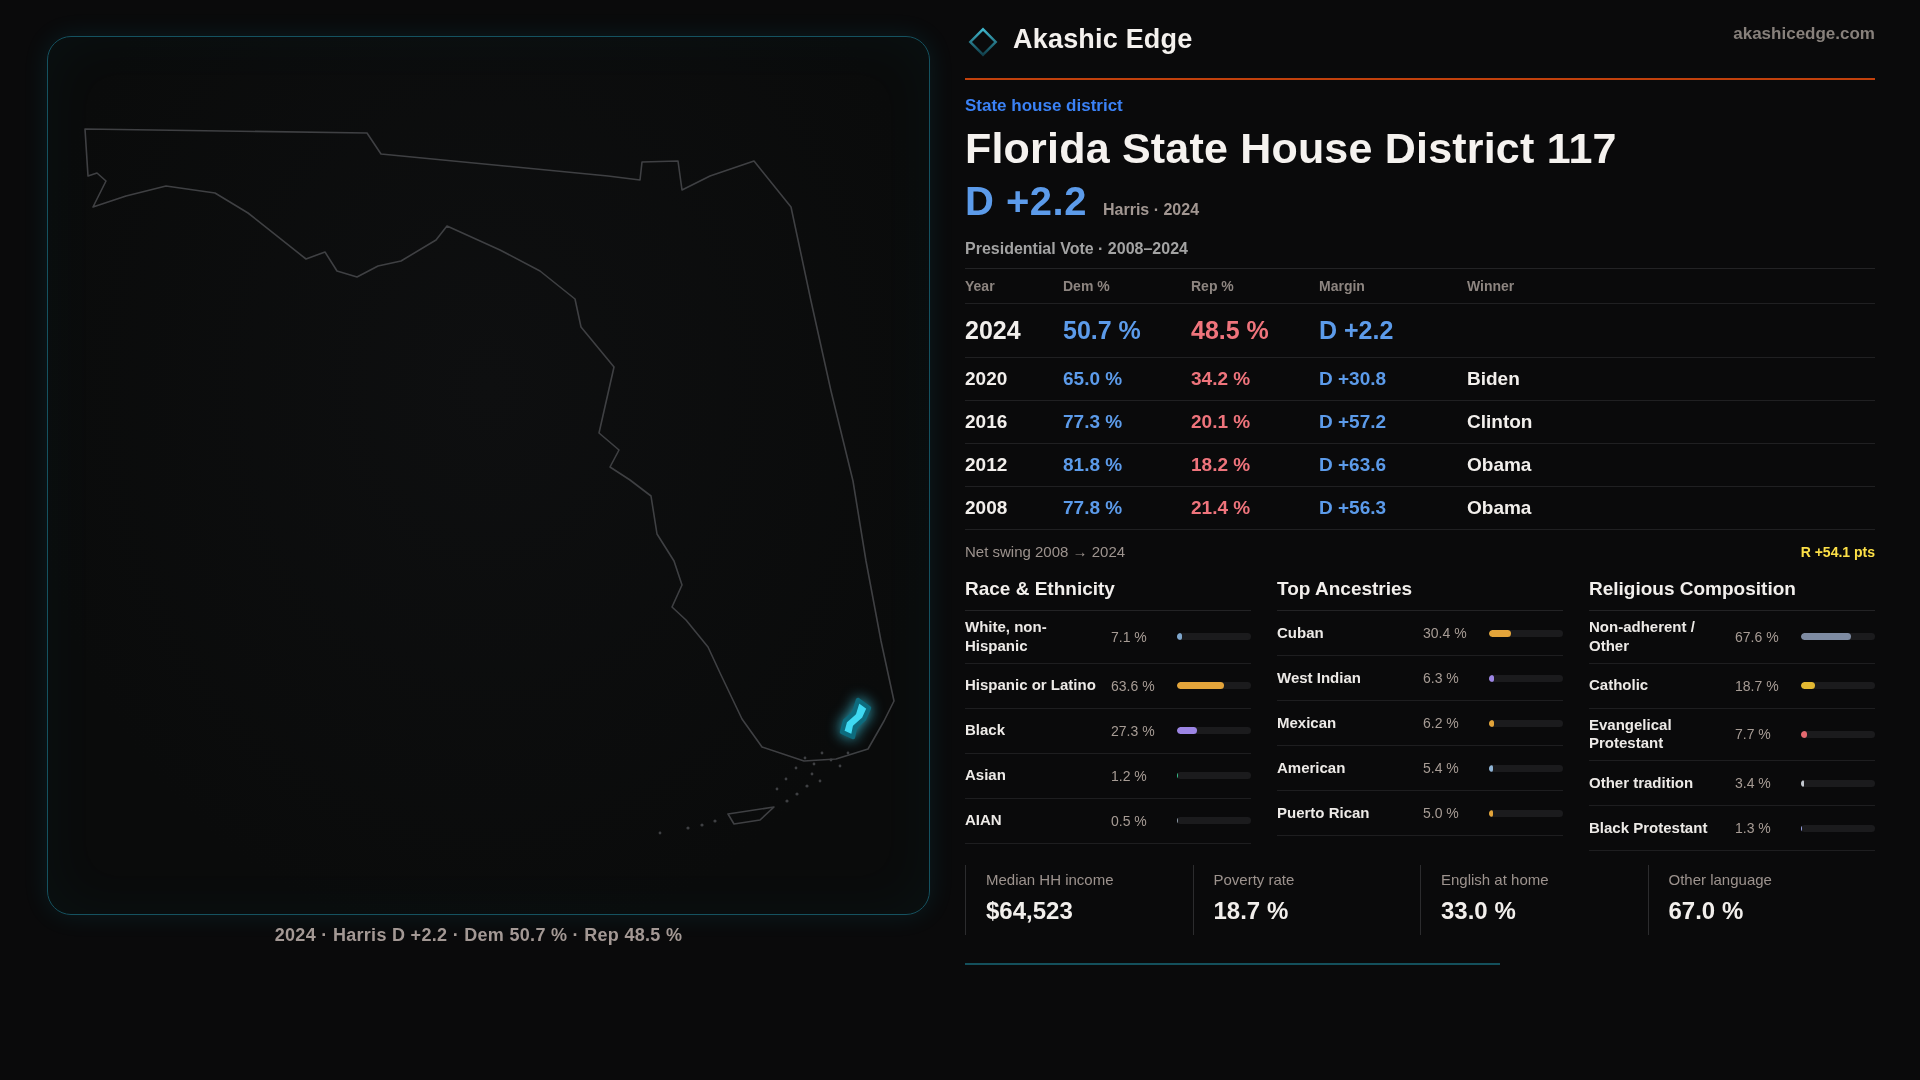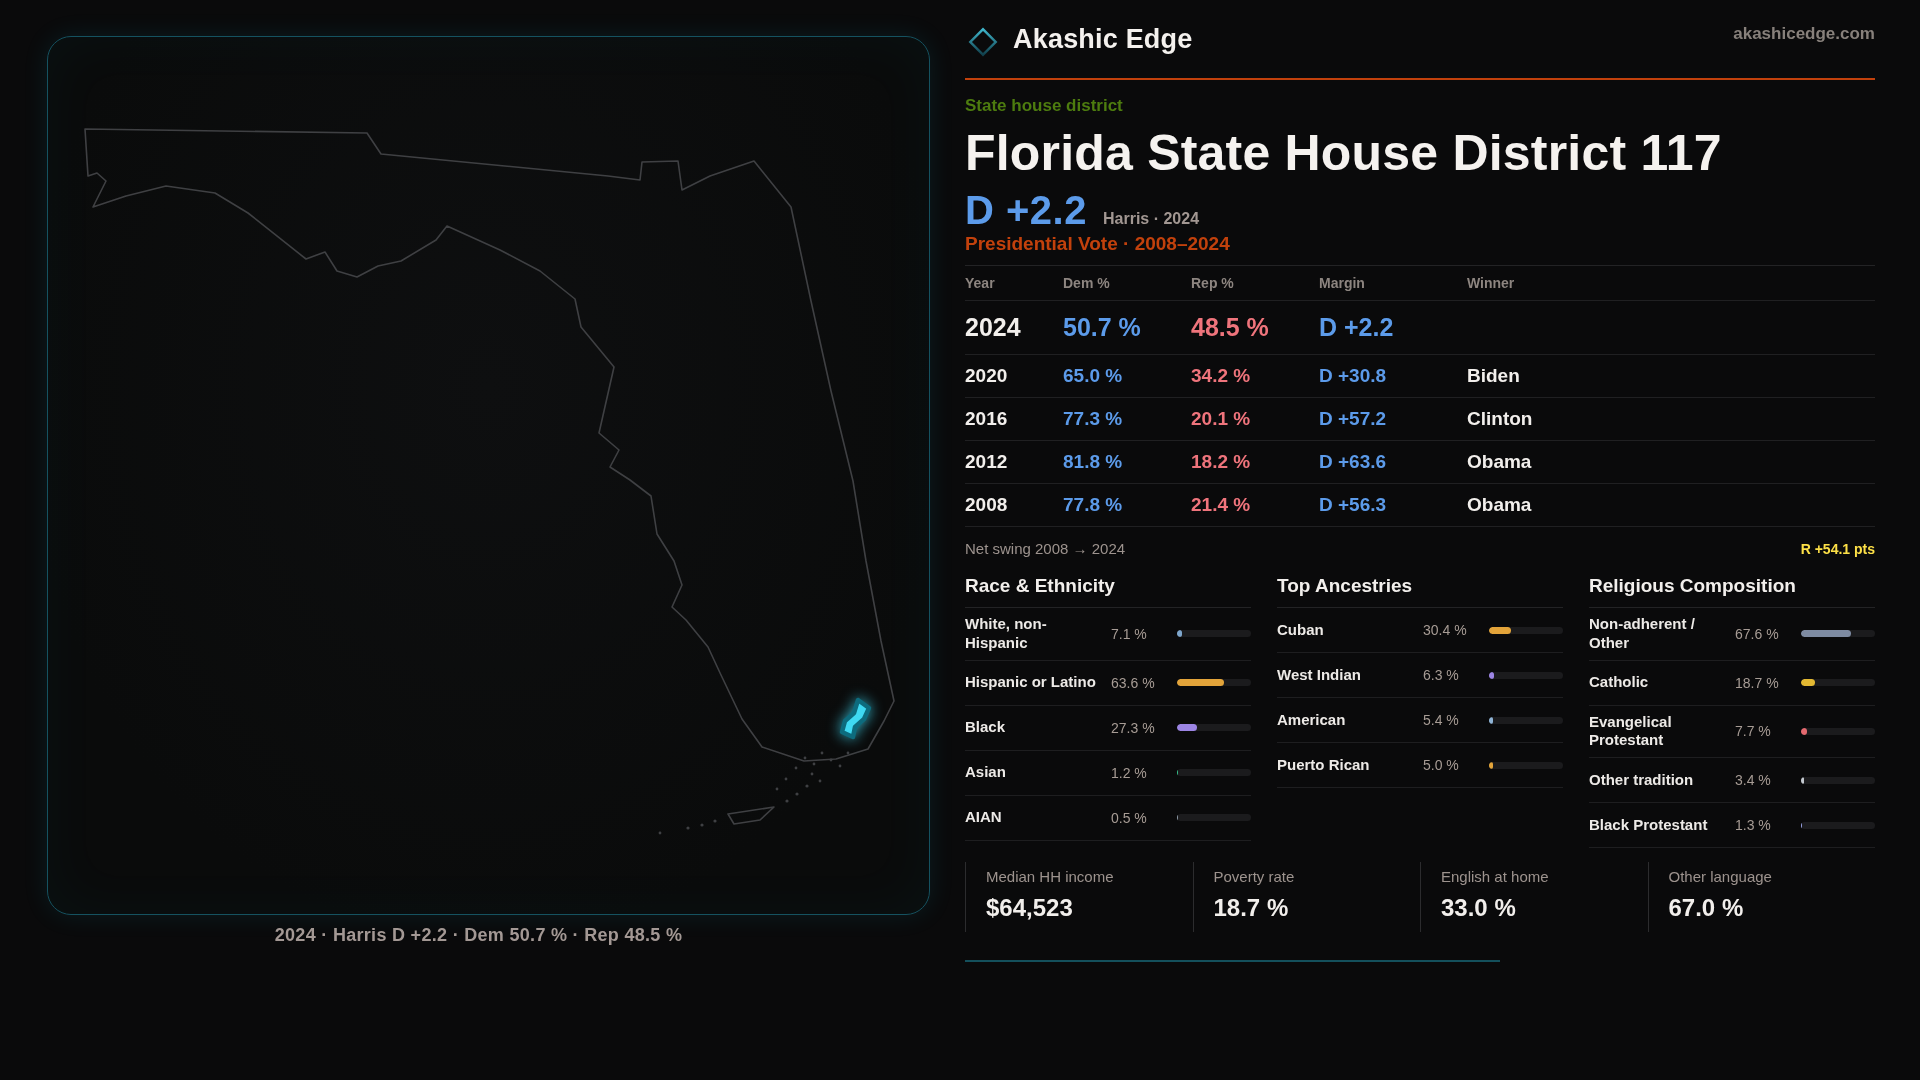--- a/index.html
+++ b/index.html
@@ -22,29 +22,29 @@
 
   
   .right{position:absolute;left:965px;top:24px;width:910px;}
 
   .brand-row{display:flex;height:46px;padding-bottom:8px;
     border-bottom:2px solid #c2410c;}
   .brand-logo{width:36px;height:36px;margin-right:12px;flex:0 0 auto;}
   .brand-name{font-size:27px;font-weight:bold;color:#f4f1ee;letter-spacing:.2px;}
   .brand-domain{margin-left:auto;font-size:17px;font-weight:bold;color:#87807b;}
 
-  .kicker{margin-top:16px;font-size:17px;font-weight:bold;color:#4d7c0f;}
-  .page-title{margin:8px 0 0 0;font-size:50px;font-weight:bold;color:#f5f2ef;letter-spacing:.2px;}
+  .kicker{margin-top:16px;font-size:17px;font-weight:bold;color:#3b82f6;}
+  .page-title{margin:8px 0 0 0;font-size:43px;font-weight:bold;color:#f5f2ef;letter-spacing:.2px;}
   .latest{margin-top:18px;font-size:17px;font-weight:bold;color:#a89d93;}
 
   .headline{margin-top:6px;display:flex;align-items:baseline;}
   .headline-margin{font-size:40px;font-weight:bold;color:#5c9bea;letter-spacing:.5px;}
   .headline-context{margin-left:16px;font-size:16px;font-weight:bold;color:#a29792;}
 
-  .table-title{font-size:19px;font-weight:bold;color:#c2410c;
+  .table-title{margin-top:16px;font-size:16px;font-weight:bold;color:#a3a3a3;
     padding-bottom:10px;border-bottom:1px solid #232325;}
 
   .vt-grid{display:grid;grid-template-columns:70px 100px 100px 120px 1fr;align-items:center;gap:28px;}
   .vt-head{padding:9px 0;border-bottom:1px solid #202022;color:#8d8580;font-size:14px;font-weight:bold;}
   .vt-row{padding:10px 0;border-bottom:1px solid #202022;font-size:19px;font-weight:bold;}
   .vt-row.featured{padding:12px 0;font-size:25px;}
   .dem{color:#5c9bea;} .rep{color:#ef747c;}
   .vt-year,.vt-winner{color:#f2efec;}
 
   .net-swing{display:flex;justify-content:space-between;align-items:center;padding-top:13px;}
@@ -251,20 +251,27 @@
           </div>
 
           <div class="demo-row">
             <span class="demo-label">West Indian</span>
             <span class="demo-value">6.3 %</span>
             <span class="demo-bar-track">
               <span class="demo-bar-fill" style="width: 6.3%; background: rgb(156, 133, 228);"></span>
             </span>
           </div>
 
+          <div class="demo-row">
+            <span class="demo-label">Mexican</span>
+            <span class="demo-value">6.2 %</span>
+            <span class="demo-bar-track">
+              <span class="demo-bar-fill" style="width: 6.2%; background: rgb(227, 164, 58);"></span>
+            </span>
+          </div>
 
           <div class="demo-row">
             <span class="demo-label">American</span>
             <span class="demo-value">5.4 %</span>
             <span class="demo-bar-track">
               <span class="demo-bar-fill" style="width: 5.4%; background: rgb(143, 180, 214);"></span>
             </span>
           </div>
 
           <div class="demo-row">

